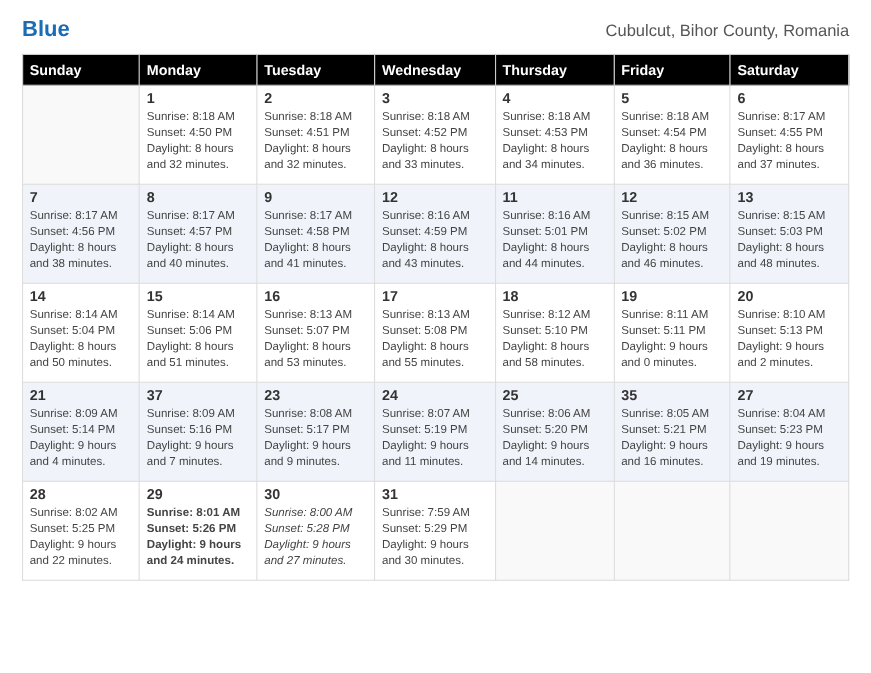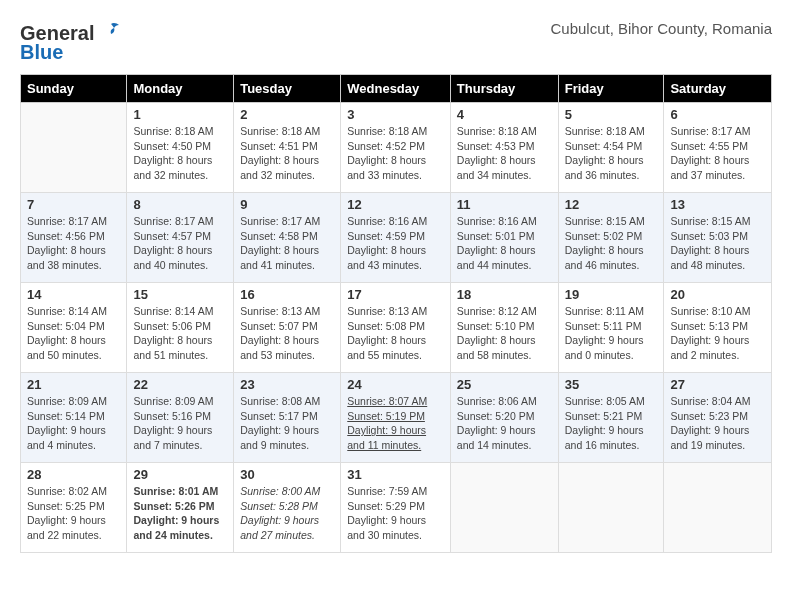--- a/index.html
+++ b/index.html
@@ -73,29 +73,20 @@
     }
     .row-odd {
       background-color: #fff;
     }
   </style>
 </head>
 <body>
 
 <div class="header">
   <div class="logo">
-    <div style="display:flex; align-items:center; gap:2px;">
-      <div style="position:relative; display:inline-block;">
-        <span style="font-size:20px; font-weight:bold; color:#333;">General</span>
-        <svg style="display:inline-block; margin-left:2px;" width="20" height="20" viewBox="0 0 20 20">
-          <path d="M10 4 C12 2, 16 3, 18 5 C16 5, 14 6, 13 8 C12 6, 11 5, 10 4Z" fill="#1a6cb5"></path>
-          <path d="M13 8 C14 10, 13 13, 10 14 C9 11, 10 9, 13 8Z" fill="#1a6cb5"></path>
-        </svg>
-      </div>
-    </div>
     <span style="font-size:20px; font-weight:bold; color:#1a6cb5; margin-top:-4px;">Blue</span>
   </div>
   <div class="title-block">
     <div class="location-title">Cubulcut, Bihor County, Romania</div>
   </div>
 </div>
 
 <table class="calendar">
   <thead>
     <tr>
@@ -258,36 +249,36 @@
       </tr>
       <tr class="row-even">
         <td>
           <div class="day-num">21</div>
           <div class="day-info" style="white-space: pre-line;">Sunrise: 8:09 AM
 Sunset: 5:14 PM
 Daylight: 9 hours
 and 4 minutes.</div>
         </td>
         <td>
-          <div class="day-num">22</div>
+          <div class="day-num">37</div>
           <div class="day-info" style="white-space: pre-line;">Sunrise: 8:09 AM
 Sunset: 5:16 PM
 Daylight: 9 hours
 and 7 minutes.</div>
         </td>
         <td>
           <div class="day-num">23</div>
           <div class="day-info" style="white-space: pre-line;">Sunrise: 8:08 AM
 Sunset: 5:17 PM
 Daylight: 9 hours
 and 9 minutes.</div>
         </td>
         <td>
           <div class="day-num">24</div>
-          <div class="day-info" style="white-space: pre-line; text-decoration: underline;">Sunrise: 8:07 AM
+          <div class="day-info" style="white-space: pre-line;">Sunrise: 8:07 AM
 Sunset: 5:19 PM
 Daylight: 9 hours
 and 11 minutes.</div>
         </td>
         <td>
           <div class="day-num">25</div>
           <div class="day-info" style="white-space: pre-line;">Sunrise: 8:06 AM
 Sunset: 5:20 PM
 Daylight: 9 hours
 and 14 minutes.</div>

